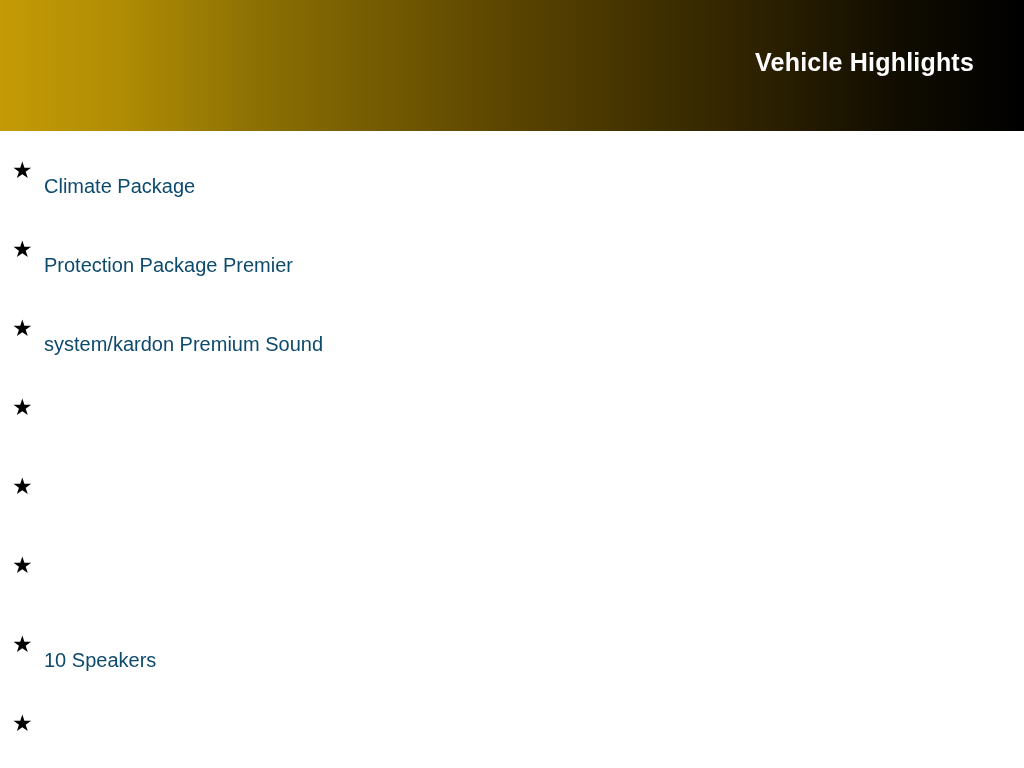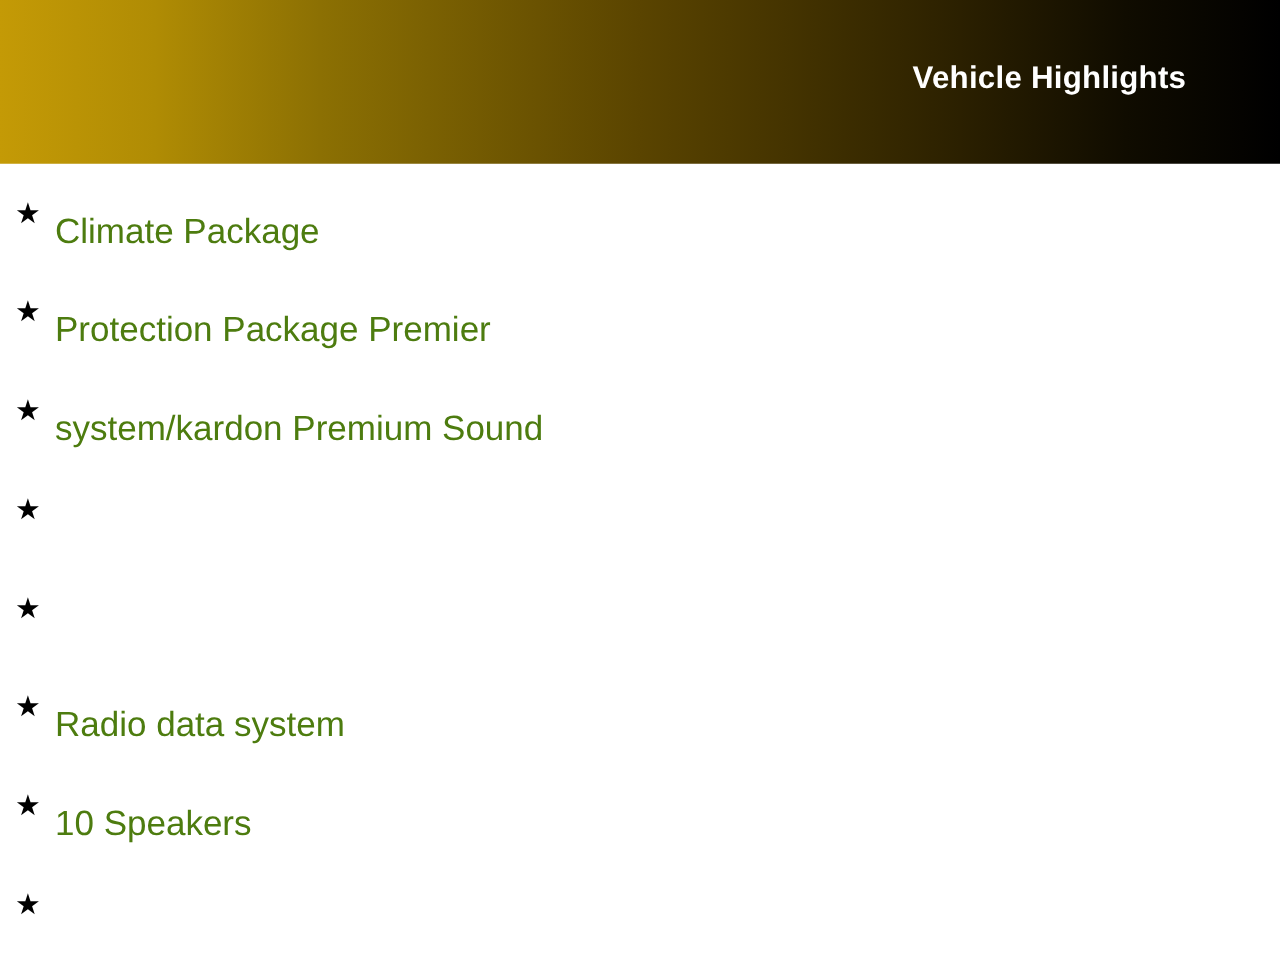--- a/index.html
+++ b/index.html
@@ -32,21 +32,21 @@
         #b08c04 12%,
         #8c7003 25%,
         #5a4400 50%,
         #2b2000 75%,
         #100c00 88%,
         #000000 100%);
     display: flex;
     align-items: center;
     justify-content: flex-end;
     box-sizing: border-box;
-    padding-right: 75px;
+    padding-right: 50px;
   }
   .header-title {
     color: #ffffff;
     font-family: "Liberation Sans", sans-serif;
     font-size: 25px;
     font-weight: bold;
     letter-spacing: 0.2px;
     white-space: nowrap;
     line-height: 1;
     margin-top: -6px;
@@ -71,23 +71,23 @@
   .bullet-star {
     flex: 0 0 auto;
     width: 32px;
     color: #000000;
     font-size: 23px;
     line-height: 1;
     text-align: left;
   }
   .highlight-label {
     flex: 1 1 auto;
-    color: #4d7c0f;
+    color: #0c4a6e;
     font-family: "Liberation Sans", sans-serif;
-    font-size: 28px;
+    font-size: 20px;
     line-height: 1.1;
     white-space: nowrap;
     margin-top: 30px;
   }
 </style>
 </head>
 <body>
 
 <div class="slide">
 
@@ -115,21 +115,20 @@
     <li class="highlight-item">
       <span class="bullet-star">★</span>
     </li>
 
     <li class="highlight-item">
       <span class="bullet-star">★</span>
     </li>
 
     <li class="highlight-item">
       <span class="bullet-star">★</span>
-      <span class="highlight-label">Radio data system</span>
     </li>
 
     <li class="highlight-item">
       <span class="bullet-star">★</span>
       <span class="highlight-label">10 Speakers</span>
     </li>
 
     <li class="highlight-item">
       <span class="bullet-star">★</span>
     </li>

